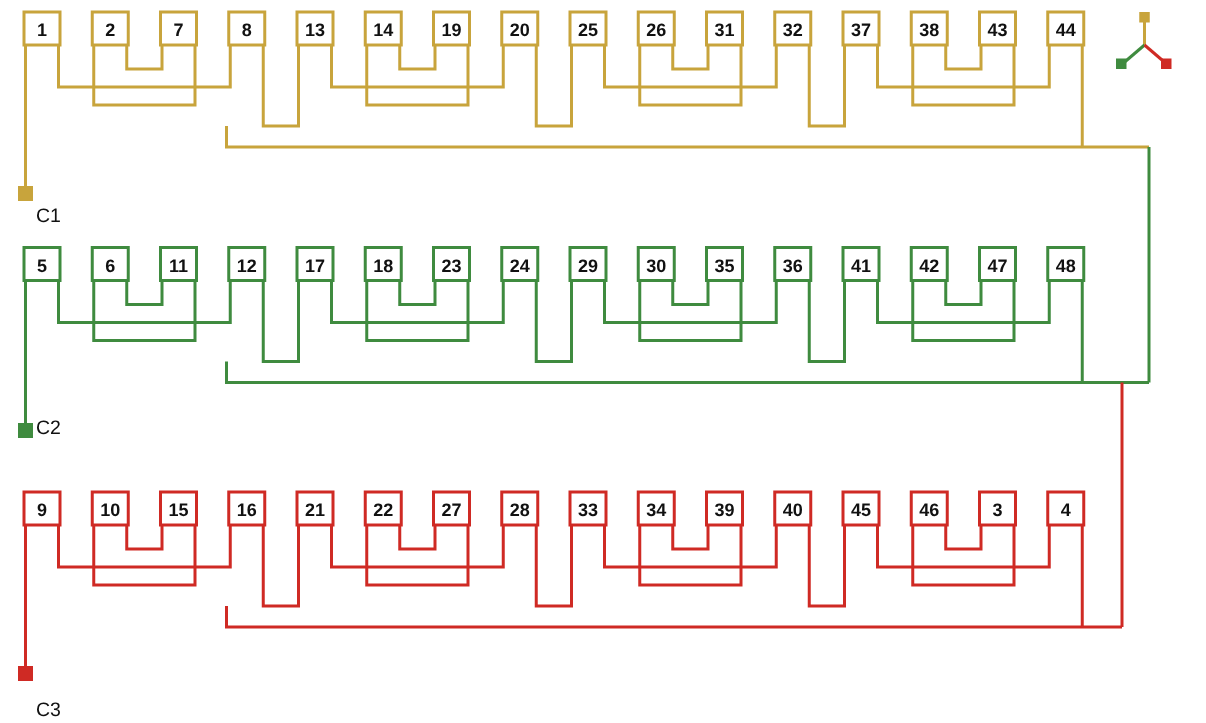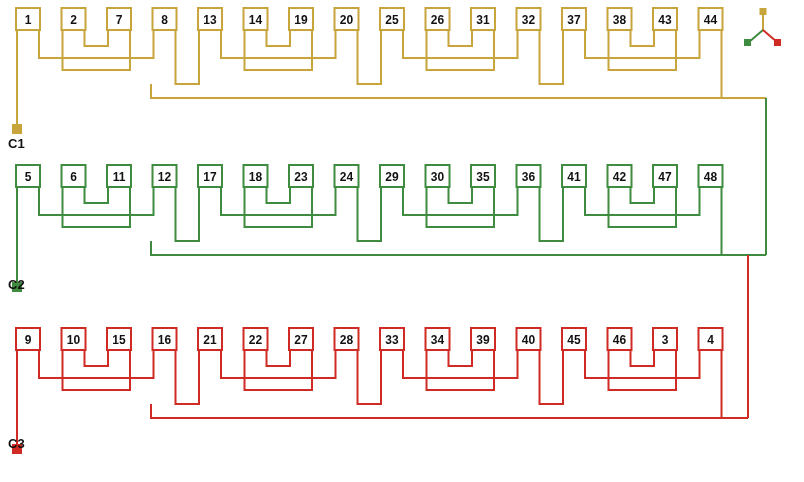--- a/index.html
+++ b/index.html
@@ -2,22 +2,23 @@
 <html><head>
 <meta charset="utf-8">
 <style>
   html,body{margin:0;padding:0;background:#ffffff;}
   #stage{
     position:relative;width:804px;height:482px;background:#ffffff;overflow:hidden;
     font-family:"Liberation Sans",sans-serif;
   }
   #diag{position:absolute;left:0;top:0;}
   .lbl{
-    position:absolute;font-weight:bold;font-size:13px;color:#111;
+    position:absolute;font-weight:normal;font-size:13px;color:#111;
     font-family:"Liberation Sans",sans-serif;
+    margin-left:16px;
   }
   .caption{
     position:absolute;font-weight:bold;font-size:14px;color:#111;
     font-family:"Liberation Sans",sans-serif;
   }
 </style>
 </head>
 <body>
 
 <div id="stage">
@@ -188,15 +189,15 @@
         <path d="M763 30 L749 42" stroke="#3f8b3f"></path>
         <path d="M763 30 L777 42" stroke="#cf2a24"></path>
         <rect x="759.5" y="8" width="7" height="7" fill="#c8a43c" stroke="none"></rect>
         <rect x="744" y="39" width="7" height="7" fill="#3f8b3f" stroke="none"></rect>
         <rect x="774" y="39" width="7" height="7" fill="#cf2a24" stroke="none"></rect>
       </g>
     </svg>
 
   <div class="lbl" style="left:8px;top:136px">C1</div>
   <div class="lbl" style="left:8px;top:277px">C2</div>
-  <div class="lbl" style="left:8px;top:436px">C3</div>
+  <div class="lbl" style="left:8px;top:465px">C3</div>
 
 </div>
 
 </body></html>

